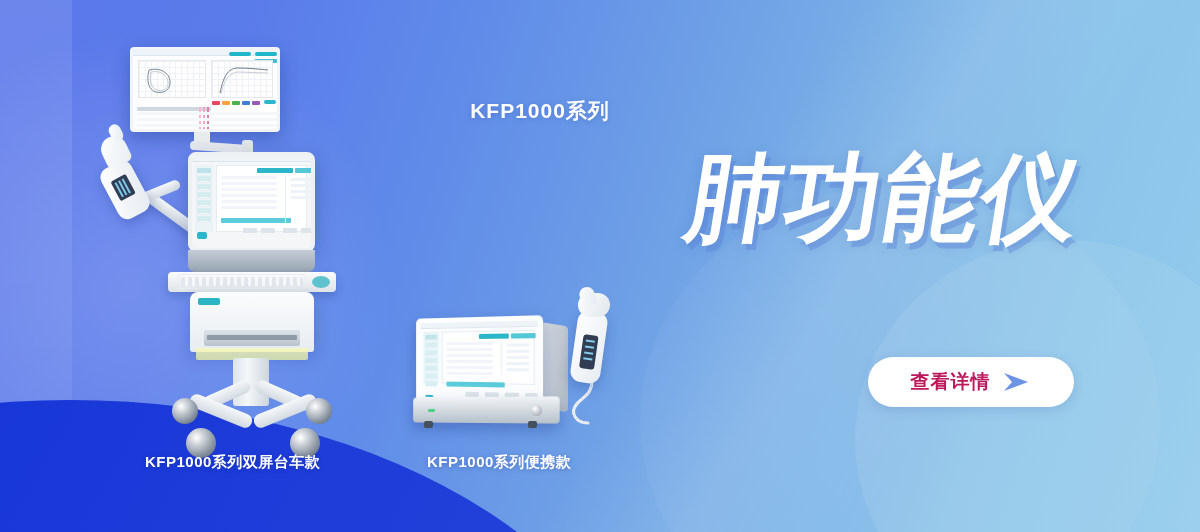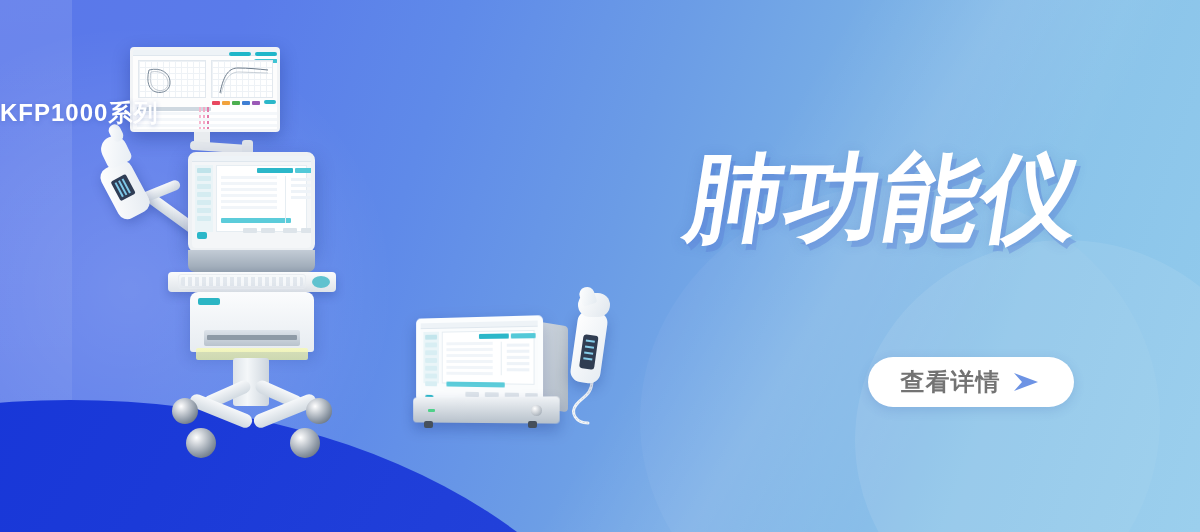--- a/index.html
+++ b/index.html
@@ -46,22 +46,22 @@
     background:linear-gradient(120deg,rgba(20,50,220,.55),rgba(45,78,225,.25));
     filter:blur(1px);
     pointer-events:none;
   }
   .bg-vert-band{
     position:absolute;left:0;top:0;width:72px;height:532px;
     background:linear-gradient(180deg,rgba(255,255,255,.11),rgba(255,255,255,.05));
     pointer-events:none;
   }
   .series-line{
-    position:absolute;left:0;top:97px;width:1080px;text-align:left;
-    color:#ffffff;font-size:24px;font-weight:bold;letter-spacing:1px;
+    position:absolute;left:0;top:97px;width:1080px;text-align:center;
+    color:#ffffff;font-size:21px;font-weight:bold;letter-spacing:1px;
     text-shadow:0 1px 5px rgba(40,70,160,.28);
   }
   .headline{
     position:absolute;left:0;top:142px;width:1080px;text-align:right;
     color:#ffffff;font-size:96px;font-weight:bold;line-height:112px;
     letter-spacing:2px;
     transform:skewX(-9deg);transform-origin:100% 50%;
     text-shadow:5px 6px 0 rgba(90,125,215,.38), 0 2px 14px rgba(40,70,160,.18);
     white-space:nowrap;
   }
@@ -70,21 +70,21 @@
     color:#ffffff;font-size:27px;font-weight:500;letter-spacing:3px;
     text-shadow:0 1px 6px rgba(40,70,160,.25);
   }
 
   .cta{
     position:absolute;left:868px;top:357px;width:206px;height:50px;
     background:#ffffff;border-radius:25px;border:none;
     display:flex;align-items:center;justify-content:center;gap:11px;
     cursor:pointer;box-shadow:0 3px 12px rgba(40,70,160,.16);
   }
-  .cta-label{color:#737373;font-size:24px;font-weight:bold;letter-spacing:1px;
+  .cta-label{color:#be185d;font-size:19px;font-weight:bold;letter-spacing:1px;
     font-family:"Liberation Sans","DejaVu Sans",sans-serif;}
   .cta-arrow{width:30px;height:22px;display:block;flex:none;}
 
   
   .cap{
     position:absolute;color:#ffffff;font-size:15px;font-weight:bold;letter-spacing:.5px;
     text-shadow:0 1px 4px rgba(20,40,130,.35);white-space:nowrap;
   }
   .cap-a{left:145px;top:453px;}
   .cap-b{left:427px;top:453px;}
@@ -398,20 +398,22 @@
         <i style="top:5px"></i>
           <i style="top:11px"></i>
           <i style="top:17px"></i>
           <i style="top:23px"></i>
       </div>
     </div>
     <div class="pt-head"></div>
     <div class="pt-nozzle"></div>
   </div>
 
+  <div class="cap cap-a">KFP1000系列双屏台车款</div>
+  <div class="cap cap-b">KFP1000系列便携款</div>
 
   <div class="series-line">KFP1000系列</div>
   <div class="headline">肺功能仪</div>
 
   <button class="cta">
     <span class="cta-label">查看详情</span>
     <svg class="cta-arrow" viewBox="0 0 30 22">
       <path d="M2 2 L26 11 L2 20 L10 11 Z" fill="#6d93e4"></path>
     </svg>
   </button>

